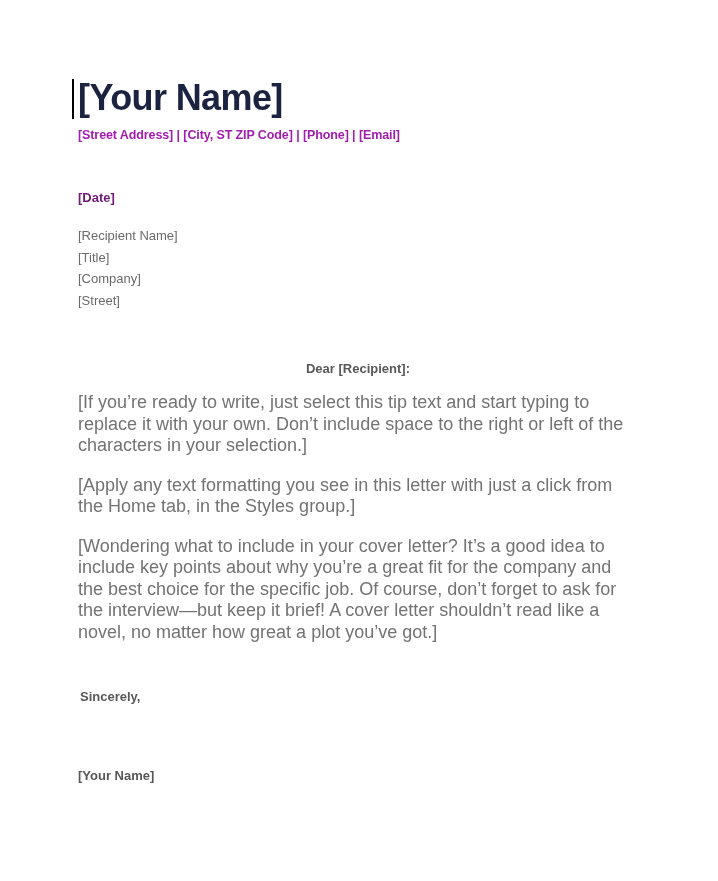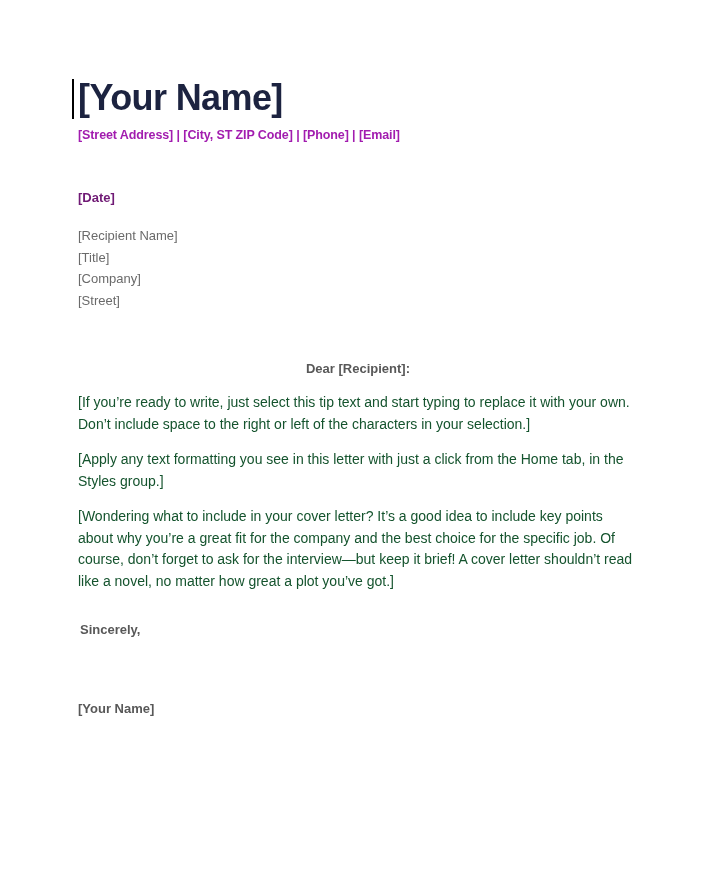--- a/index.html
+++ b/index.html
@@ -86,28 +86,28 @@
     margin-top: 48px;
     font-size: 13px;
     font-weight: bold;
     color: #585858;
     line-height: 19px;
     text-align: center;
   }
 
   .body-par {
     margin-top: 14px;
-    font-size: 14px;
-    color: #14532d;
+    font-size: 18px;
+    color: #737373;
     line-height: 21.5px;
     text-align: left;
   }
 
   .closing {
-    margin-top: 28px;
+    margin-top: 44px;
     margin-left: 2px;
     font-size: 13px;
     font-weight: bold;
     color: #585858;
     line-height: 19px;
   }
 
   .signature-name {
     margin-top: 60px;
     font-size: 13px;

